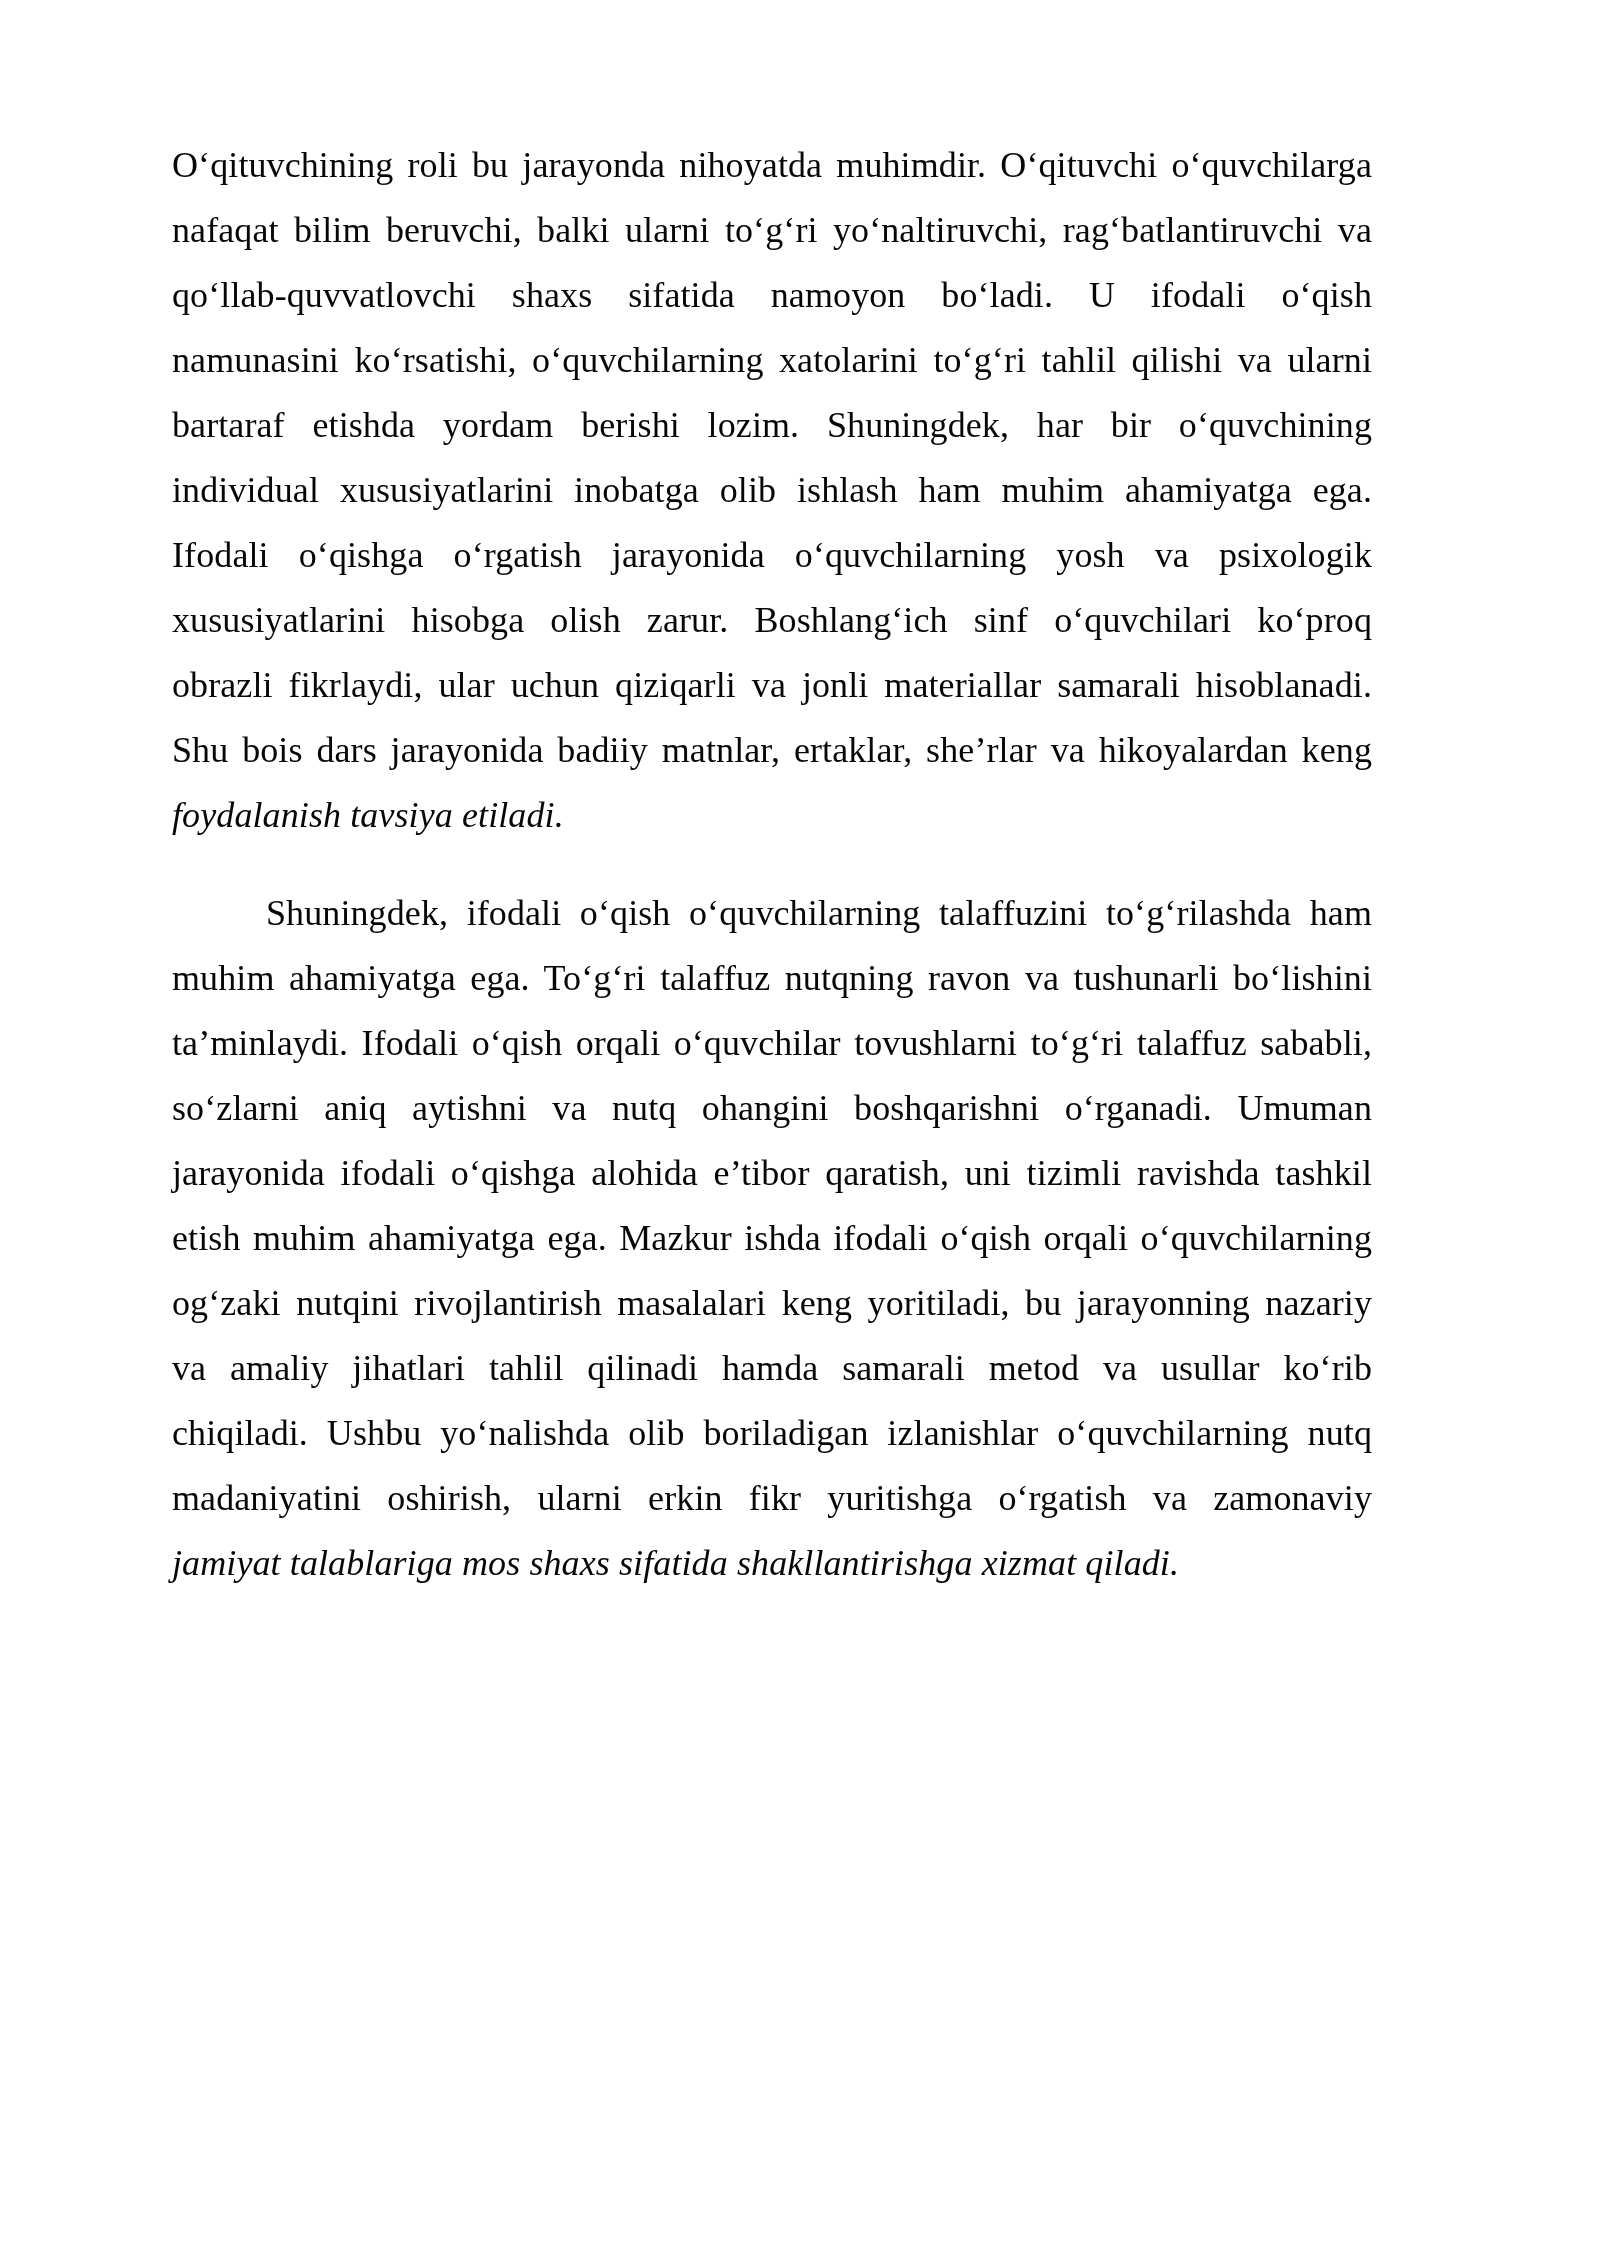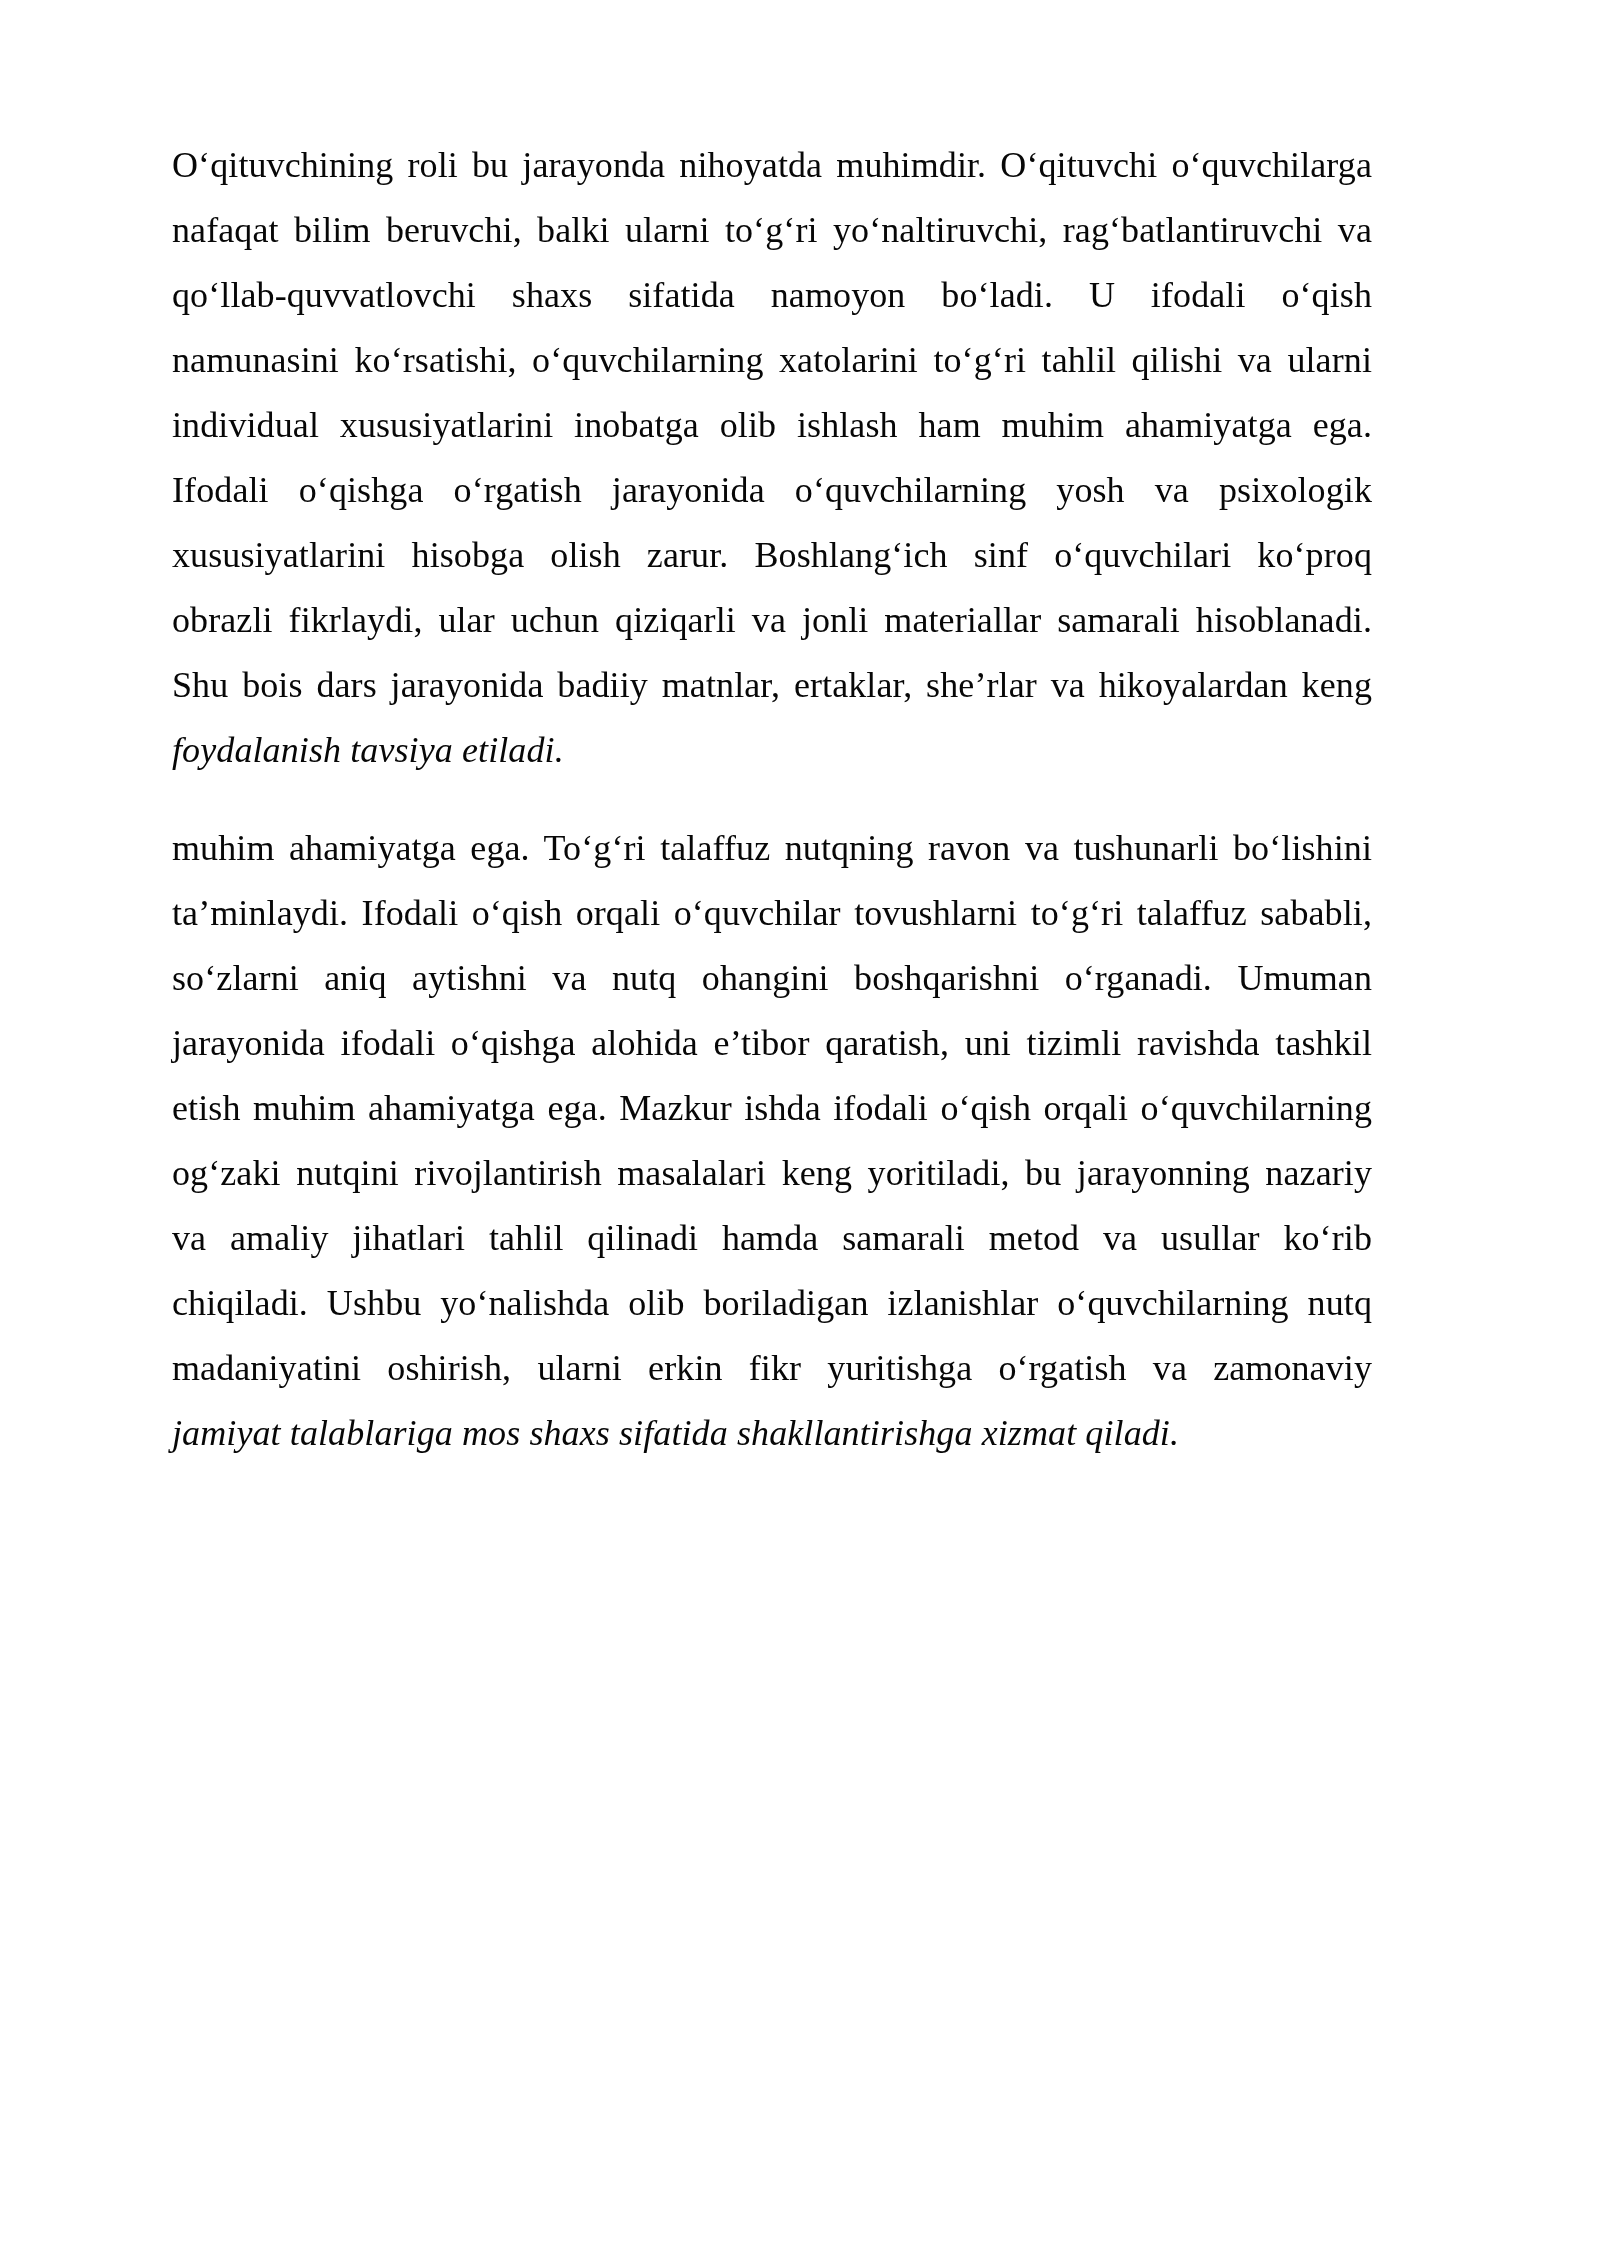--- a/index.html
+++ b/index.html
@@ -54,29 +54,31 @@
 <body>
 
 <div class="page">
   <div class="text-block">
 
     <div class="paragraph">
       <div class="line">O‘qituvchining roli bu jarayonda nihoyatda muhimdir. O‘qituvchi o‘quvchilarga</div>
       <div class="line">nafaqat bilim beruvchi, balki ularni to‘g‘ri yo‘naltiruvchi, rag‘batlantiruvchi va</div>
       <div class="line">qo‘llab-quvvatlovchi shaxs sifatida namoyon bo‘ladi. U ifodali o‘qish</div>
       <div class="line">namunasini ko‘rsatishi, o‘quvchilarning xatolarini to‘g‘ri tahlil qilishi va ularni</div>
+      <div class="line">bartaraf etishda yordam berishi lozim. Shuningdek, har bir o‘quvchining</div>
       <div class="line">individual xususiyatlarini inobatga olib ishlash ham muhim ahamiyatga ega.</div>
       <div class="line">Ifodali o‘qishga o‘rgatish jarayonida o‘quvchilarning yosh va psixologik</div>
       <div class="line">xususiyatlarini hisobga olish zarur. Boshlang‘ich sinf o‘quvchilari ko‘proq</div>
       <div class="line">obrazli fikrlaydi, ular uchun qiziqarli va jonli materiallar samarali hisoblanadi.</div>
       <div class="line">Shu bois dars jarayonida badiiy matnlar, ertaklar, she’rlar va hikoyalardan keng</div>
       <div class="line last">foydalanish tavsiya etiladi.</div>
     </div>
 
     <div class="paragraph">
+      <div class="line indent">Shuningdek, ifodali o‘qish o‘quvchilarning talaffuzini to‘g‘rilashda ham</div>
       <div class="line">muhim ahamiyatga ega. To‘g‘ri talaffuz nutqning ravon va tushunarli bo‘lishini</div>
       <div class="line">ta’minlaydi. Ifodali o‘qish orqali o‘quvchilar tovushlarni to‘g‘ri talaffuz sababli,</div>
       <div class="line">so‘zlarni aniq aytishni va nutq ohangini boshqarishni o‘rganadi. Umuman</div>
       <div class="line">jarayonida ifodali o‘qishga alohida e’tibor qaratish, uni tizimli ravishda tashkil</div>
       <div class="line">etish muhim ahamiyatga ega. Mazkur ishda ifodali o‘qish orqali o‘quvchilarning</div>
       <div class="line">og‘zaki nutqini rivojlantirish masalalari keng yoritiladi, bu jarayonning nazariy</div>
       <div class="line">va amaliy jihatlari tahlil qilinadi hamda samarali metod va usullar ko‘rib</div>
       <div class="line">chiqiladi. Ushbu yo‘nalishda olib boriladigan izlanishlar o‘quvchilarning nutq</div>
       <div class="line">madaniyatini oshirish, ularni erkin fikr yuritishga o‘rgatish va zamonaviy</div>
       <div class="line last">jamiyat talablariga mos shaxs sifatida shakllantirishga xizmat qiladi.</div>

